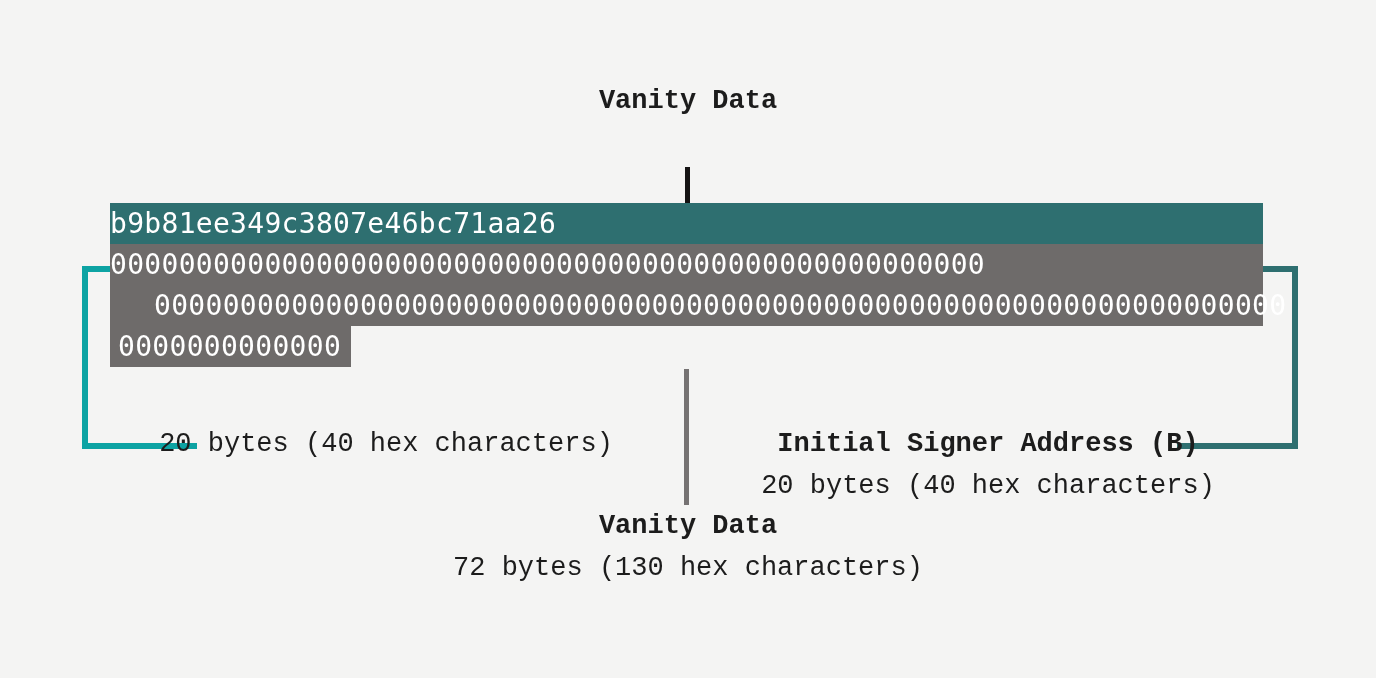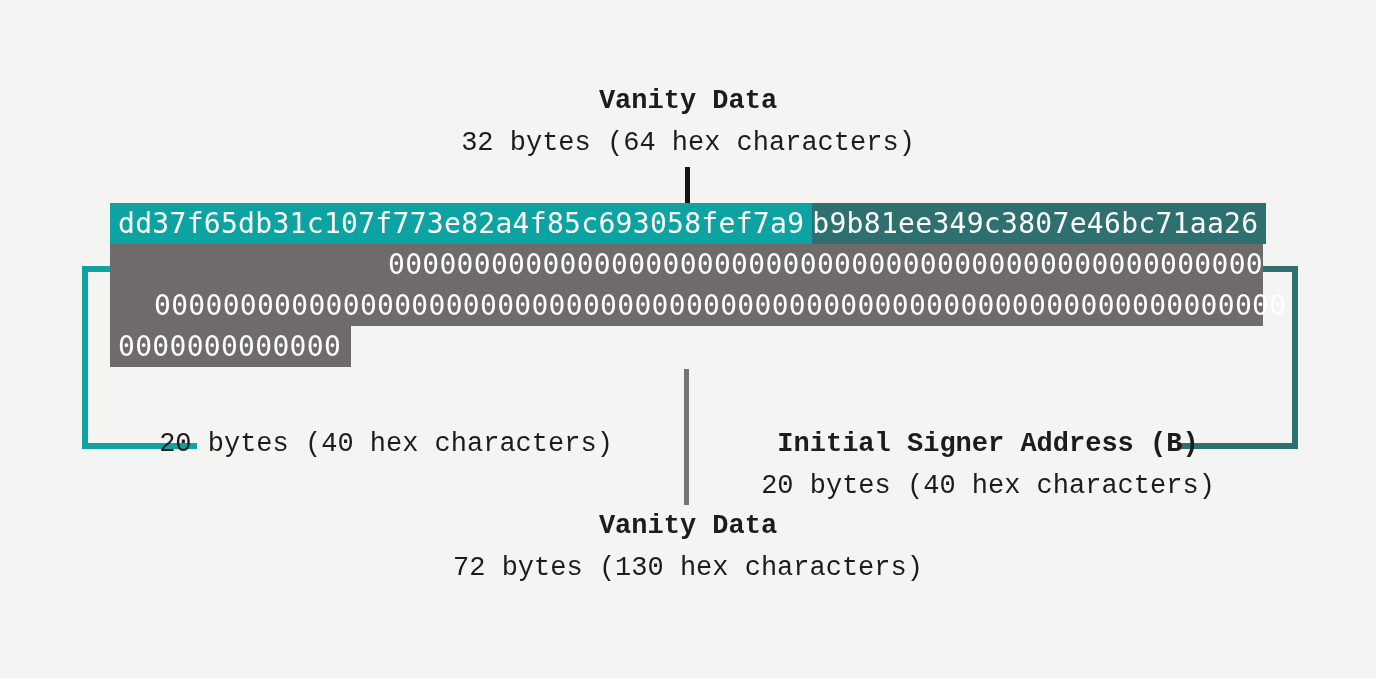--- a/index.html
+++ b/index.html
@@ -35,39 +35,37 @@
   .br-b-bot{left:1177px;top:443px;width:121px;height:6px;}
   
   .rows{position:absolute;left:110px;top:203px;width:1153px;}
   .row{display:flex;height:41px;}
   .seg{display:block;line-height:41px;font-family:"DejaVu Sans Mono",monospace;
        font-size:28px;letter-spacing:0.3px;color:#ffffff;white-space:pre;padding-left:8px;}
   .seg-black{background:var(--row-black);width:100%;}
   .seg-a{background:var(--teal-bright);padding-right:8px;}
   .seg-b{background:var(--teal-dark);padding-right:8px;}
   .grow{flex:1 1 auto;padding-left:0;}
-  .seg-gray{background:var(--row-gray);text-align:right;}
+  .seg-gray{background:var(--row-gray);}
   .seg-gray-full{background:var(--row-gray);width:100%;padding-left:44px;}
   .seg-gray-fit{background:var(--row-gray);display:inline-block;padding-right:10px;}
 </style>
 </head>
 <body>
 
 <div class="canvas">
 
   <div class="label label-top">
     <div class="t">Vanity Data</div>
-    <div class="s">32 bytes (64 hex characters)</div>
   </div>
 
   <div class="conn conn-top"></div>
 
   <div class="rows">
     <div class="row">
-      <span class="seg seg-a">dd37f65db31c107f773e82a4f85c693058fef7a9</span>
       <span class="seg seg-b grow">b9b81ee349c3807e46bc71aa26</span>
     </div>
     <div class="row">
       <span class="seg seg-gray grow">000000000000000000000000000000000000000000000000000</span>
     </div>
     <div class="row">
       <span class="seg seg-gray-full">000000000000000000000000000000000000000000000000000000000000000000</span>
     </div>
     <div class="row">
       <span class="seg seg-gray-fit">0000000000000</span>

